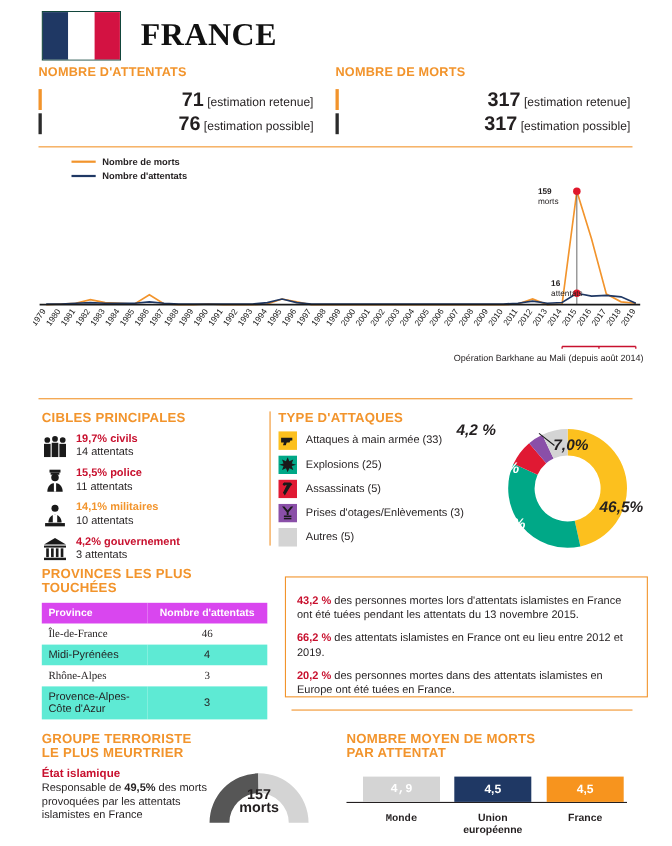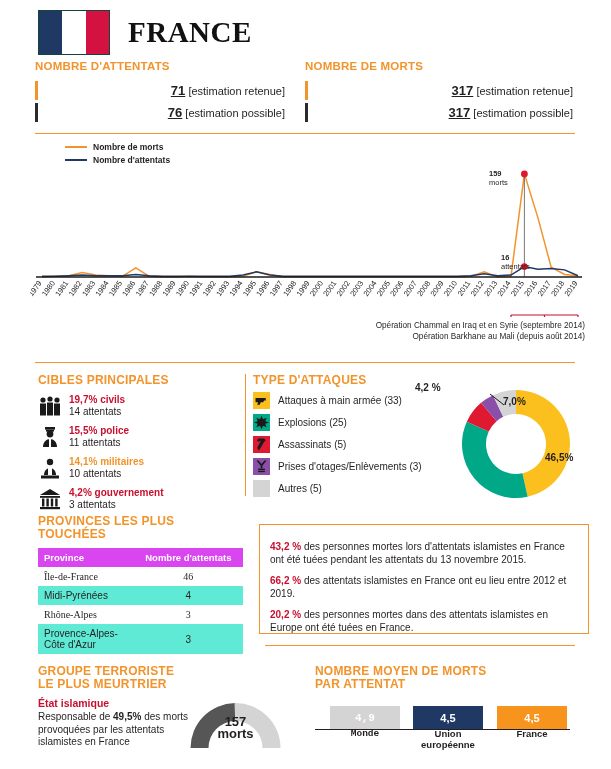--- a/index.html
+++ b/index.html
@@ -29,21 +29,21 @@
   .stat-block { position: absolute; }
   .stat-title {
     color: #f2942c; font-weight: bold; font-size: 11.5px; letter-spacing: 0.2px;
     margin-bottom: 7px;
   }
   .stat-row { display: flex; align-items: center; height: 22px; }
   .stat-bar { width: 3px; height: 19px; margin-right: 4px; }
   .stat-bar.orange { background: #f2942c; }
   .stat-bar.dark { background: #2b2b2b; }
   .stat-text { flex: 1; text-align: right; font-size: 11px; white-space: nowrap; }
-  .stat-text b { font-size: 13px; font-weight: bold; text-decoration: underline; }
+  .stat-text b { font-size: 18px; font-weight: bold; }
 
   
   .divider { position: absolute; height: 1.4px; background: #f2942c; }
   .vdivider { position: absolute; width: 1.4px; background: #f2942c; }
 
   
   .chart-wrap { position: absolute; left: 30px; top: 142px; width: 560px; height: 175px; }
   .legend { position: absolute; left: 35px; top: 0px; font-size: 8.5px; font-weight: bold; }
   .legend-item { display: flex; align-items: center; margin-bottom: 3px; }
   .legend-line { width: 22px; height: 2.2px; margin-right: 6px; }
@@ -71,21 +71,21 @@
   .cible-pct.crimson { color: #c8102e; }
   .cible-pct.orange { color: #f2942c; }
   .cible-sub { font-size: 10px; line-height: 12px; color: #231f20; }
 
   
   .types { position: absolute; left: 253px; top: 374px; width: 215px; }
   .type-row { display: flex; align-items: center; margin-top: 5px; }
   .type-swatch { width: 17px; height: 17px; margin-right: 8px; flex-shrink: 0; }
   .type-label { font-size: 10px; }
   .donut { position: absolute; left: 460px; top: 388px; width: 112px; height: 112px; }
-  .donut-label { position: absolute; font-size: 10px; font-weight: bold; color: #231f20; }
+  .donut-label { position: absolute; font-size: 14px; font-weight: bold; color: #231f20; font-style: italic; }
 
   
   .provinces { position: absolute; left: 38px; top: 515px; width: 205px; }
   table { border-collapse: collapse; width: 205px; margin-top: 7px; font-size: 10px; }
   th {
     background: #d946ef; color: #ffffff; font-weight: bold; font-size: 9.5px;
     text-align: left; padding: 4px 6px;
   }
   th.num { text-align: center; }
   td { padding: 4px 6px; font-size: 10px; }
@@ -116,21 +116,21 @@
   
   .avg { position: absolute; left: 315px; top: 665px; width: 280px; }
   .bar-group { position: absolute; text-align: center; }
   .bar {
     height: 23px; display: flex; align-items: center; justify-content: center;
     font-weight: bold; font-size: 11px;
   }
   .bar.grey { background: #d4d4d4; color: #ffffff; }
   .bar.navy { background: #1f3864; color: #ffffff; }
   .bar.orange { background: #f7941e; color: #ffffff; }
-  .bar-caption { font-size: 9.5px; font-weight: bold; margin-top: 0; line-height: 10.5px; }
+  .bar-caption { font-size: 9.5px; font-weight: bold; margin-top: 10px; line-height: 10.5px; }
   .baseline { position: absolute; left: 315px; top: 729px; width: 255px; height: 1px; background: #231f20; }
 </style>
 </head>
 <body>
 
 <div class="page">
 
   <div class="header">
     <div class="flag">
       <span class="blue"></span>
@@ -247,21 +247,20 @@
   <div class="annot" style="left:489px; top:169px;">
     <div><b>159</b></div>
     <div>morts</div>
   </div>
   <div class="annot" style="left:501px; top:253px;">
     <div><b>16</b></div>
     <div>attentats</div>
   </div>
 
   <div class="ops-text">
-    <div>Opération Chammal en Iraq et en Syrie (septembre 2014)</div>
     <div>Opération Barkhane au Mali (depuis août 2014)</div>
   </div>
 
   <div class="divider" style="left:35px; top:362px; width:540px;"></div>
   <div class="vdivider" style="left:245px; top:374px; height:122px;"></div>
 
   <div class="cibles">
     <div class="sec-title">CIBLES PRINCIPALES</div>
 
     <div class="cible-row">

